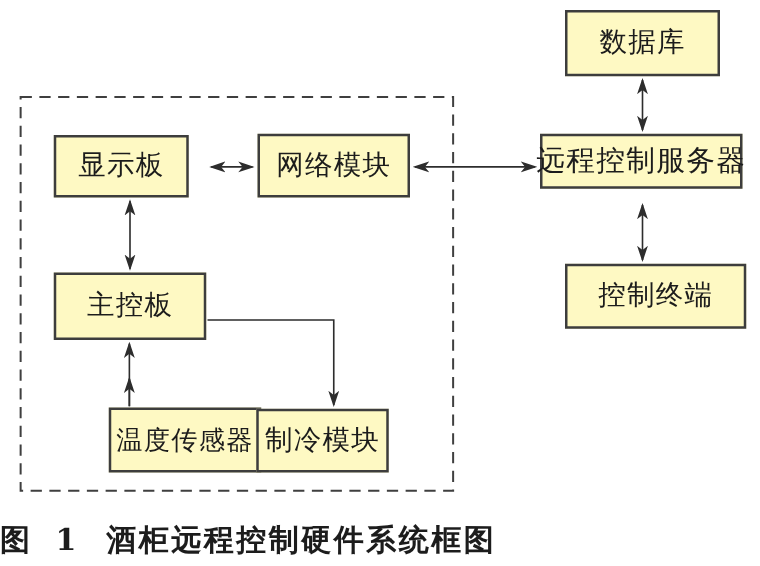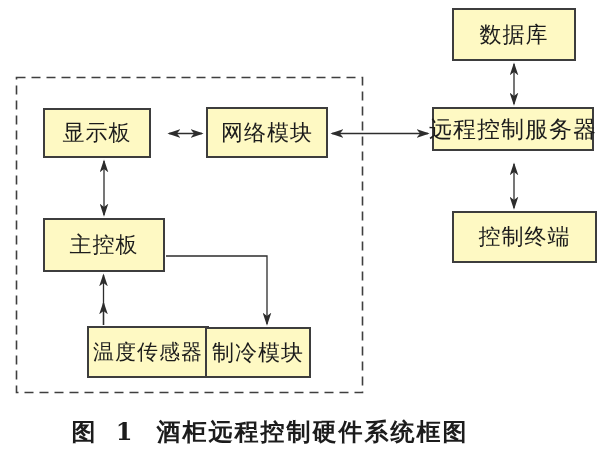--- a/index.html
+++ b/index.html
@@ -43,21 +43,21 @@
   .node-temp       { left: 43px;  top: 326px; width: 122px; height: 52px; font-size: 21px; margin-left: 44px; }
   .node-cooling    { left: 205px; top: 327px; width: 106px; height: 51px; }
   .node-database   { left: 452px; top: 8px;   width: 124px; height: 53px; }
   .node-server     { left: 432px; top: 107px; width: 162px; height: 44px; font-size: 23px; }
   .node-terminal   { left: 452px; top: 211px; width: 145px; height: 52px; }
   .caption {
     position: absolute;
     left: 0;
     top: 416px;
     width: 540px;
-    text-align: center;
+    text-align: left;
     font-size: 24px;
     font-weight: bold;
     color: #1c1c1c;
     letter-spacing: 2px;
   }
   .caption .prefix {
     margin-right: 18px;
     letter-spacing: 6px;
   }
 </style>

